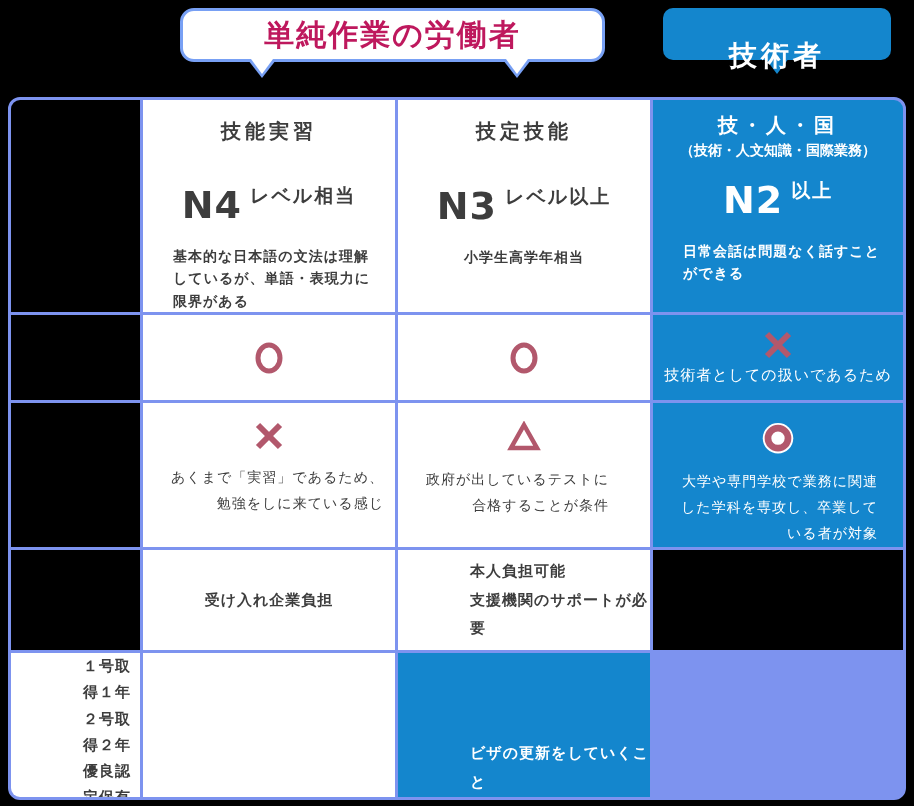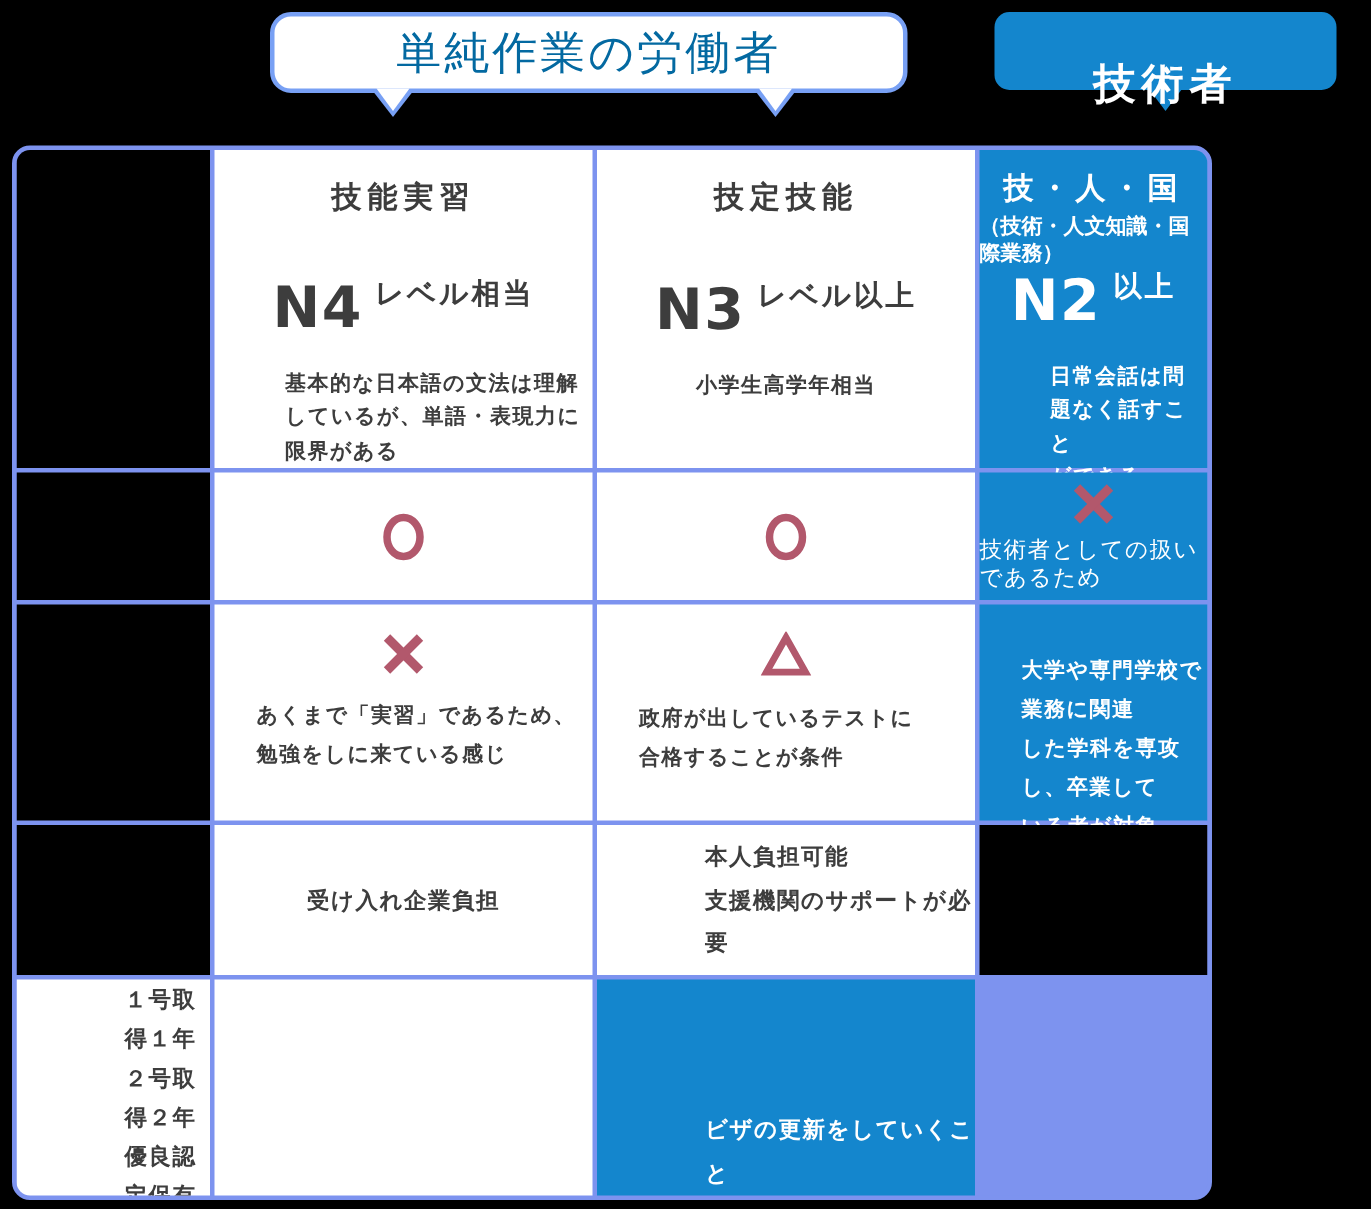--- a/index.html
+++ b/index.html
@@ -23,21 +23,21 @@
   
   .callout{position:absolute;display:flex;align-items:center;justify-content:center;}
   .callout-left{
     left:180px;top:8px;width:425px;height:54px;
     background:var(--white);
     border:3px solid var(--callout_border);
     border-radius:14px;
     z-index:2;
   }
   .callout-left .label{
-    font-size:30px;font-weight:400;color:#0369a1;letter-spacing:2px;
+    font-size:30px;font-weight:700;color:#be185d;letter-spacing:2px;
   }
   .tail{position:absolute;width:0;height:0;}
   .tail-border{
     border-left:14px solid transparent;border-right:14px solid transparent;
     border-top:18px solid var(--callout_border);
     top:60px;z-index:1;
   }
   .tail-fill{
     border-left:11px solid transparent;border-right:11px solid transparent;
     border-top:15px solid var(--white);
@@ -56,21 +56,21 @@
     font-size:28px;font-weight:700;color:var(--white);letter-spacing:4px;margin-top:44px;
   }
   .tail-blue{
     border-left:12px solid transparent;border-right:12px solid transparent;
     border-top:16px solid var(--accent_blue);
     left:765px;top:58px;z-index:1;
   }
 
   
   .table{
-    position:absolute;left:8px;top:97px;width:800px;height:703px;
+    position:absolute;left:8px;top:97px;width:898px;height:703px;
     border:3px solid var(--grid_blue);
     border-radius:12px;
     background:var(--grid_blue);
     display:grid;
     grid-template-columns:129px 252px 252px 1fr;
     grid-template-rows:212px 85px 144px 100px 1fr;
     gap:3px;
     overflow:hidden;
   }
   .cell{position:relative;}
@@ -80,30 +80,30 @@
 
   
   .hcell{display:flex;flex-direction:column;align-items:center;}
   .h-top{height:76px;display:flex;flex-direction:column;align-items:center;justify-content:flex-start;padding-top:18px;}
   .h-title{font-size:20px;font-weight:700;letter-spacing:4px;line-height:1.3;}
   .h-sub{font-size:14px;font-weight:700;letter-spacing:0;margin-top:4px;}
   .h-level{display:flex;align-items:flex-start;gap:8px;margin-top:8px;}
   .h-big{font-size:38px;font-weight:700;letter-spacing:1px;}
   .h-suffix{font-size:19px;font-weight:700;letter-spacing:2px;}
   .h-desc{font-size:14px;font-weight:600;line-height:1.6;letter-spacing:1px;margin-top:18px;white-space:pre-line;}
-  .h-desc.left{align-self:flex-start;padding-left:47px;}
+  .h-desc.left{align-self:flex-start;padding-left:30px;}
   .h-desc.center{text-align:center;}
 
   
   .mcell{display:flex;flex-direction:column;align-items:center;justify-content:center;}
   .mcell .note{font-size:15px;font-weight:400;letter-spacing:1px;margin-top:6px;}
   .topcell{display:flex;flex-direction:column;align-items:center;justify-content:flex-start;padding-top:18px;}
   .topcell .note{
-    font-size:14px;font-weight:700;line-height:1.85;letter-spacing:1px;
-    white-space:pre-line;align-self:flex-start;padding-left:28px;margin-top:14px;
+    font-size:14px;font-weight:400;line-height:1.85;letter-spacing:1px;
+    white-space:pre-line;align-self:flex-start;padding-left:28px;margin-top:14px;text-align:right;
   }
   .tcell{display:flex;align-items:center;justify-content:center;}
   .tcell .note{font-size:15px;font-weight:600;letter-spacing:1px;line-height:1.9;white-space:pre-line;}
   .tcell.left{justify-content:flex-start;padding-left:44px;}
   .tcell.left .note{padding-left:28px;}
 
   .mark{display:block;}
 </style>
 </head>
 <body>

